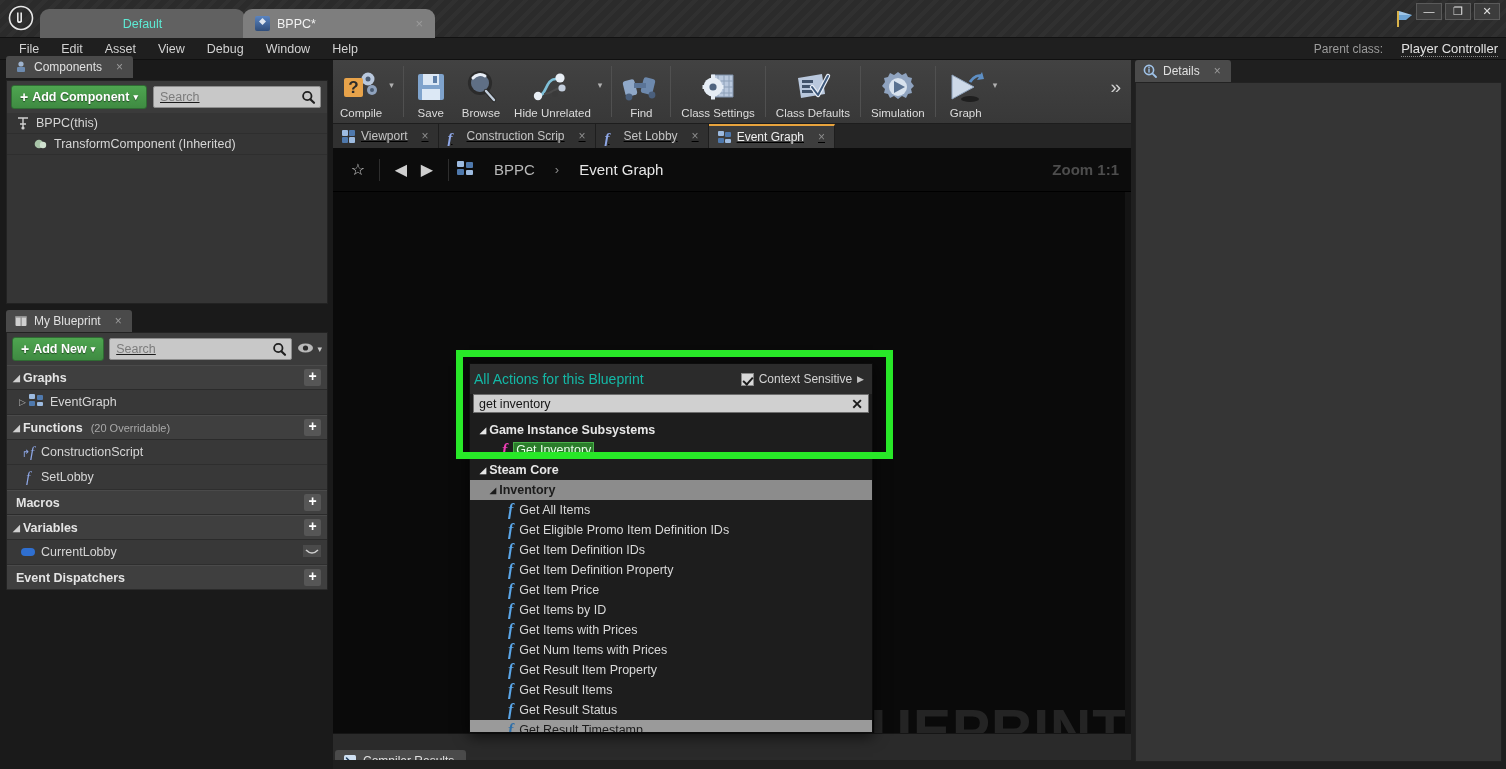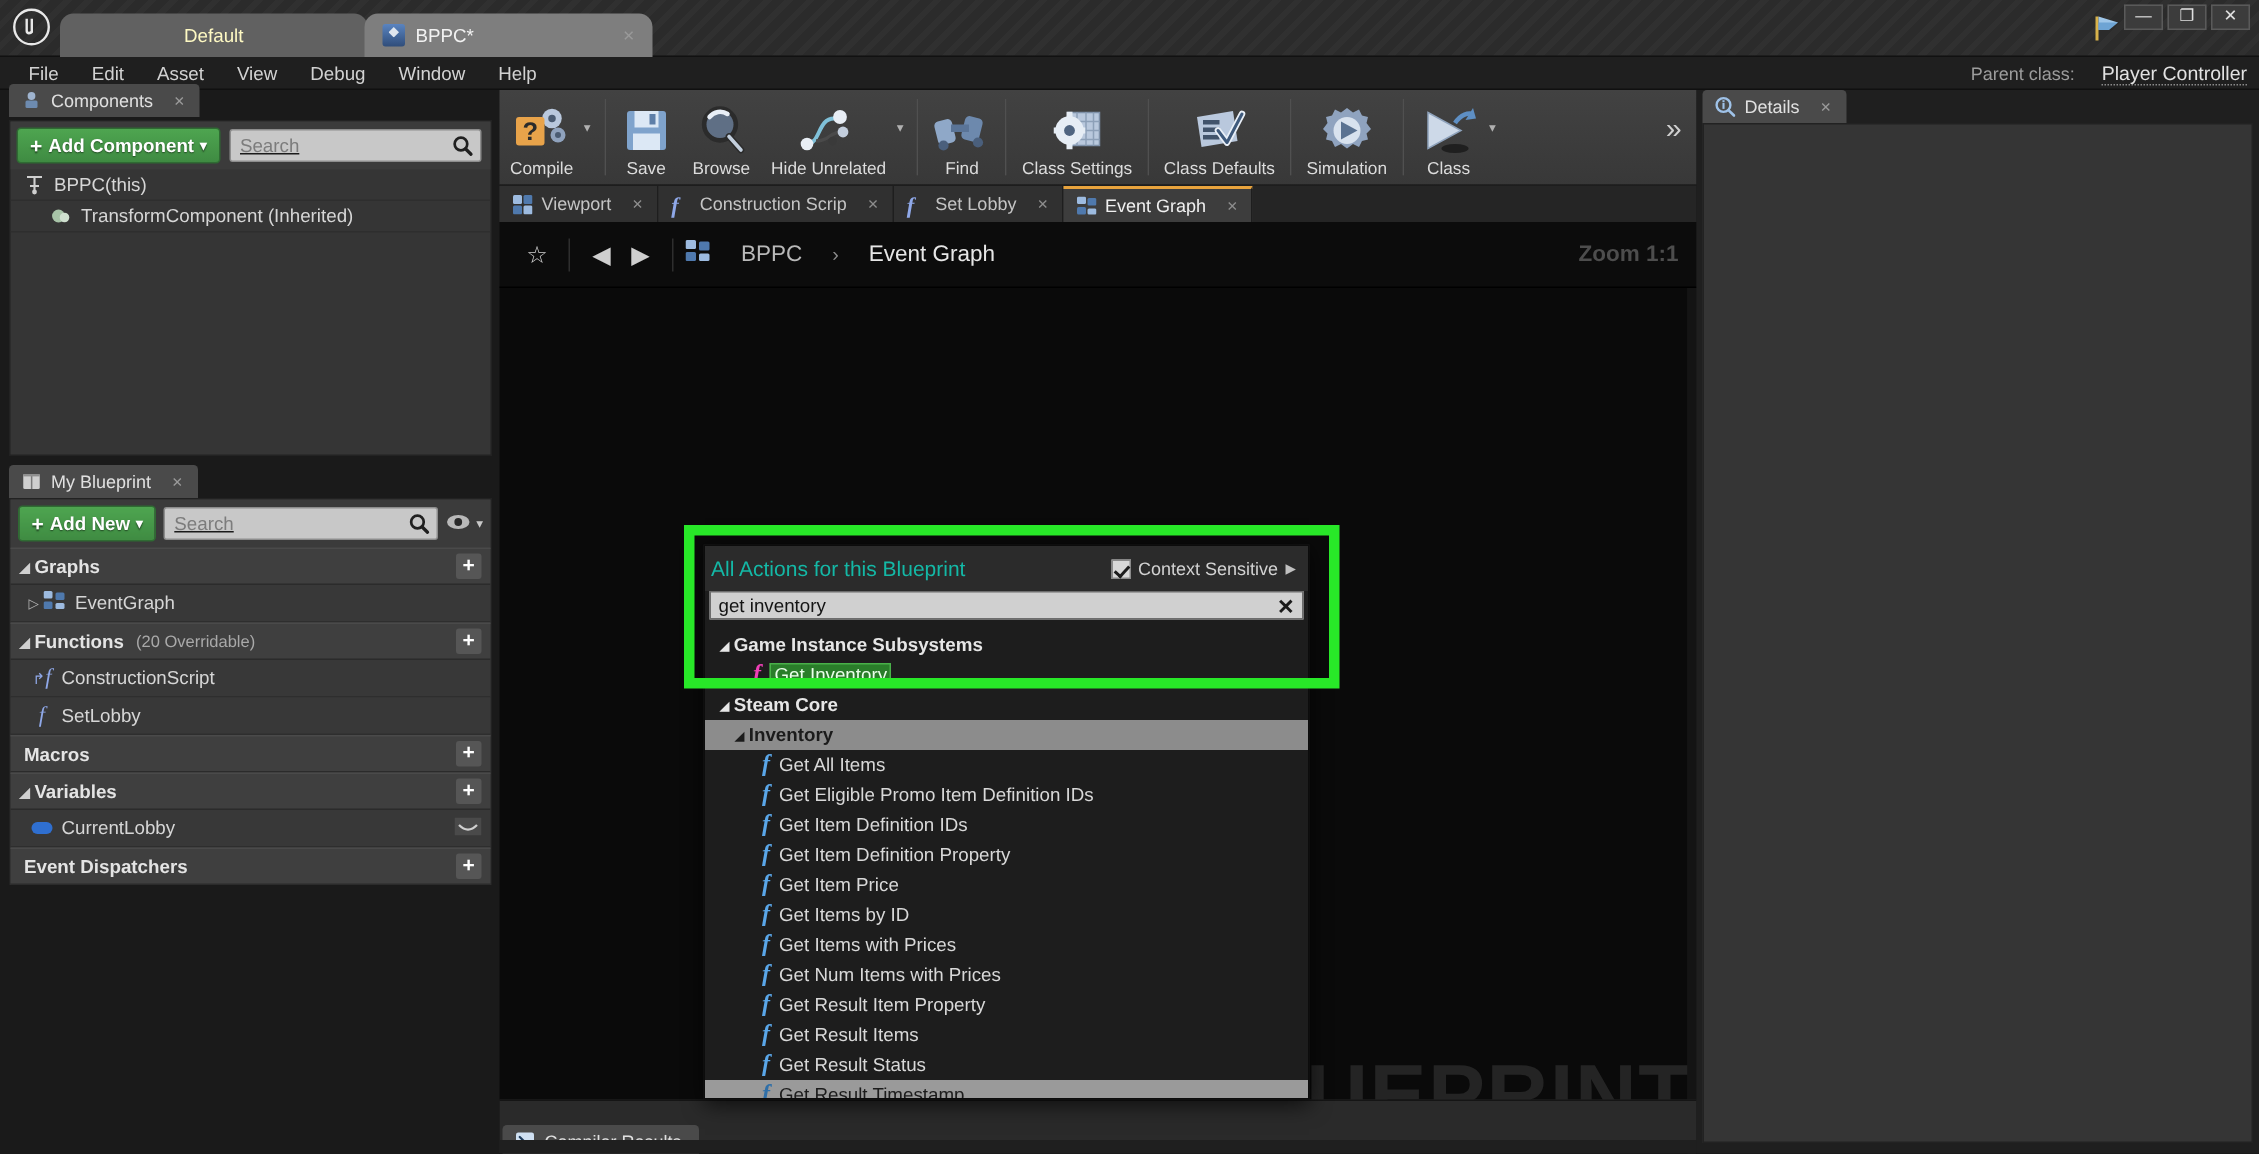--- a/index.html
+++ b/index.html
@@ -25,21 +25,21 @@
     position: absolute; left: 6px; top: 3px; width: 30px; height: 30px;
     display: flex; align-items: center; justify-content: center;
     color: #e8e8e8; font-family: "Liberation Serif", serif;
     font-size: 25px; line-height: 1;
   }
   .wtab {
     position: absolute; top: 9px; height: 29px;
     border-radius: 9px 9px 0 0;
     display: flex; align-items: center;
     padding: 0 12px;
-    font-size: 12.5px; color: #fef9c3;
+    font-size: 12.5px; color: #5eead4;
   }
   .wtab.inactive { left: 40px; width: 205px; background: #616161; }
   .wtab.active   { left: 243px; width: 192px; background: #7e7e7e; color: #f2f2f2; }
   .wtab .wt-icon { width: 15px; height: 15px; margin-right: 7px; flex: 0 0 auto;
     border-radius: 2px; position: relative; overflow: hidden; }
   .wtab.active .wt-icon { background: linear-gradient(#5a84c0, #2f4d7a); }
   .wtab.active .wt-icon::after {
     content:""; position:absolute; left:4px; top:2px; width:7px; height:7px;
     background:#dfe6ef; clip-path: polygon(50% 0,100% 50%,50% 100%,0 50%);
   }
@@ -170,21 +170,21 @@
     padding: 4px 7px 4px 7px; min-width:48px;
   }
   .tb-item .tb-icon { height:36px; display:flex; align-items:center; justify-content:center;}
   .tb-item .tb-label { font-size:11.5px; color:#dcdcdc; margin-top:2px; white-space:nowrap;}
   .tb-caret { display:flex; align-items:center; padding:0 6px 14px 0; color:#b0b0b0; font-size:9px;}
   .tb-sep { width:1px; background:#2d2d2d; margin:6px 3px 6px 3px; border-right:1px solid #505050;}
   .tb-chevron { margin-left:auto; display:flex; align-items:center; padding:0 10px 10px 0; color:#d0d0d0; font-size:19px;}
 
   .graph-tabs {
     position:absolute; left:0; top:64px; width:798px; height:24px;
-    background:#252525; display:flex; align-items:flex-end;
+    background:#252525; display:flex; align-items:flex-end;text-decoration:underline;
   }
   .gtab {
     display:flex; align-items:center; height:24px; padding:0 9px;
     font-size:12px; color:#c4c4c4; background:#303030;
     border-right:1px solid #1e1e1e;
   }
   .gtab.active { background:#3d3d3d; color:#f0f0f0; border-top:2px solid #e8a33d; }
   .gtab .gt-icon { width:13px; height:13px; margin-right:6px; flex:0 0 auto;}
   .gtab .gt-close { margin-left:14px; color:#8d8d8d; font-size:12px;}
 
@@ -610,21 +610,21 @@
         <div class="tb-item">
           <span class="tb-icon">
             <svg width="40" height="34" viewBox="0 0 40 34">
               <path d="M6 5 L28 17 L6 29 Z" fill="#cdd9e8"></path>
               <path d="M6 5 L28 17 L6 29 Z" fill="none" stroke="#8ea2bb" stroke-width="1"></path>
               <path d="M24 12 C28 6 33 5 36 6" stroke="#5e8fc4" stroke-width="3" fill="none"></path>
               <path d="M36 2 l2 7 -7 1z" fill="#5e8fc4"></path>
               <ellipse cx="24" cy="29" rx="9" ry="3" fill="#1f1f1f"></ellipse>
             </svg>
           </span>
-          <span class="tb-label">Class</span>
+          <span class="tb-label">Graph</span>
         </div>
         <div class="tb-caret">▾</div>
         <div class="tb-chevron">»</div>
       </div>
 
     <div class="graph-tabs" id="graph-tabs-host">
         <div class="gtab">
           <span class="gt-icon"><svg width="13" height="13" viewBox="0 0 13 13">
               <rect x="0" y="0" width="6" height="6" rx="1" fill="#9dbbe0"></rect>
               <rect x="7" y="0" width="6" height="6" rx="1" fill="#4f79ad"></rect>

